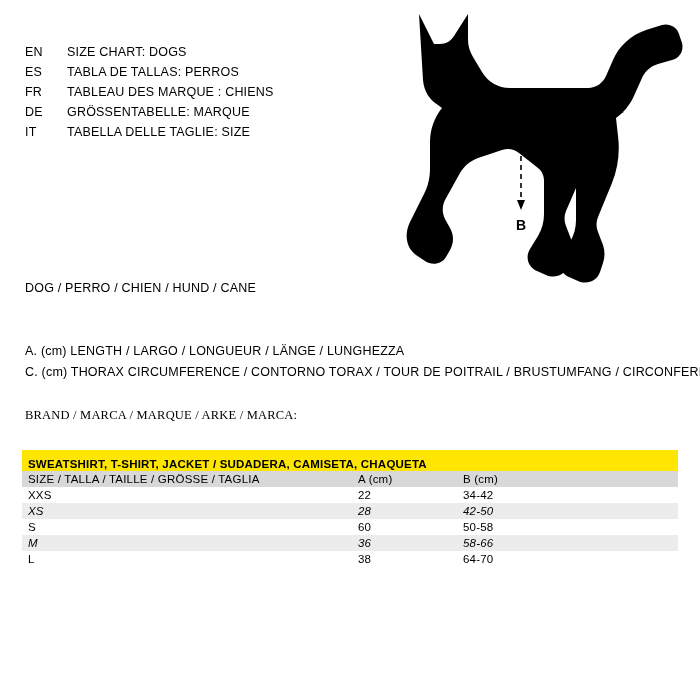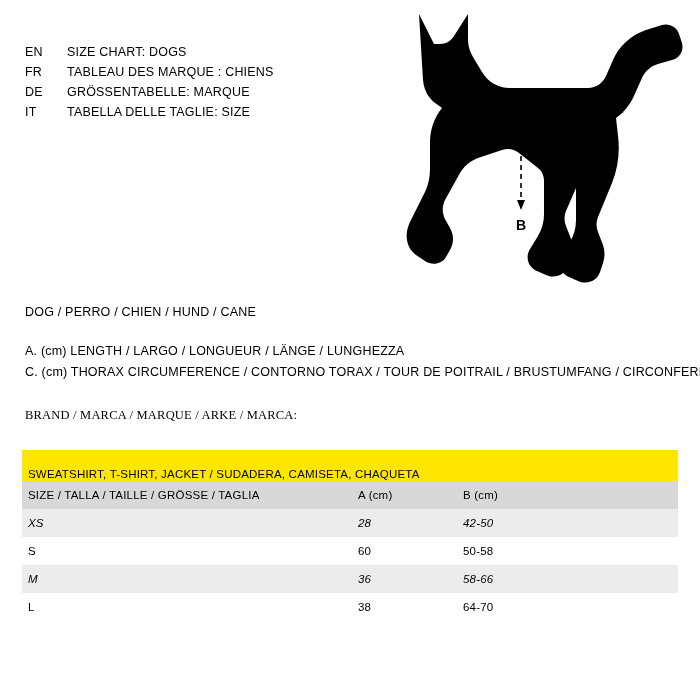--- a/index.html
+++ b/index.html
@@ -51,50 +51,51 @@
   }
 
   
   .mid-text {
     position: absolute;
     left: 25px;
     font-size: 12.5px;
     letter-spacing: 0.2px;
     white-space: nowrap;
   }
-  #line-dog   { top: 281px; margin-top: 24px; }
+  #line-dog   { top: 281px; }
   #line-a     { top: 344px; text-align: center; }
   #line-c     { top: 365px; }
   #line-brand { top: 408px; font-family: Liberation Serif, serif; }
 
   
   .chart {
     position: absolute;
     left: 22px;
     top: 450px;
     width: 656px;
     border-collapse: collapse;
     table-layout: fixed;
   }
   .chart td {
     font-size: 11.5px;
     padding: 0 0 0 6px;
-    height: 28px;
+    height: 16px;
     line-height: 16px;
     vertical-align: middle;
     letter-spacing: 0.2px;
     white-space: nowrap;
   }
   .band-yellow td {
     background: #ffe600;
     height: 14px;
     line-height: 14px;
   }
   .band-yellow td.tight {
-    padding-top: 17px;
+    padding-top: 7px;
+    font-weight: bold;
   }
   .band-grey td {
     background: #d8d8d8;
   }
   .band-light td {
     background: #ececec;
     font-style: italic;
   }
   .band-white td {
     background: #ffffff;
@@ -106,20 +107,24 @@
 </head>
 <body>
 
 <div class="page">
 
   <table class="lang-table">
     <tbody>
       <tr>
         <td class="lang-code">EN</td>
         <td>SIZE CHART: DOGS</td>
+      </tr>
+      <tr>
+        <td class="lang-code">ES</td>
+        <td>TABLA DE TALLAS: PERROS</td>
       </tr>
       <tr>
         <td class="lang-code">FR</td>
         <td>TABLEAU DES MARQUE : CHIENS</td>
       </tr>
       <tr>
         <td class="lang-code">DE</td>
         <td>GRÖSSENTABELLE: MARQUE</td>
       </tr>
       <tr>
@@ -224,20 +229,25 @@
     </colgroup>
     <tbody>
       <tr class="band-yellow">
         <td class="tight" colspan="3">SWEATSHIRT, T-SHIRT, JACKET / SUDADERA, CAMISETA, CHAQUETA</td>
       </tr>
       <tr class="band-grey">
         <td>SIZE / TALLA / TAILLE / GRÖSSE / TAGLIA</td>
         <td>A (cm)</td>
         <td>B (cm)</td>
       </tr>
+      <tr class="band-white">
+        <td>XXS</td>
+        <td>22</td>
+        <td>34-42</td>
+      </tr>
       <tr class="band-light">
         <td>XS</td>
         <td>28</td>
         <td>42-50</td>
       </tr>
       <tr class="band-white">
         <td>S</td>
         <td>60</td>
         <td>50-58</td>
       </tr>

